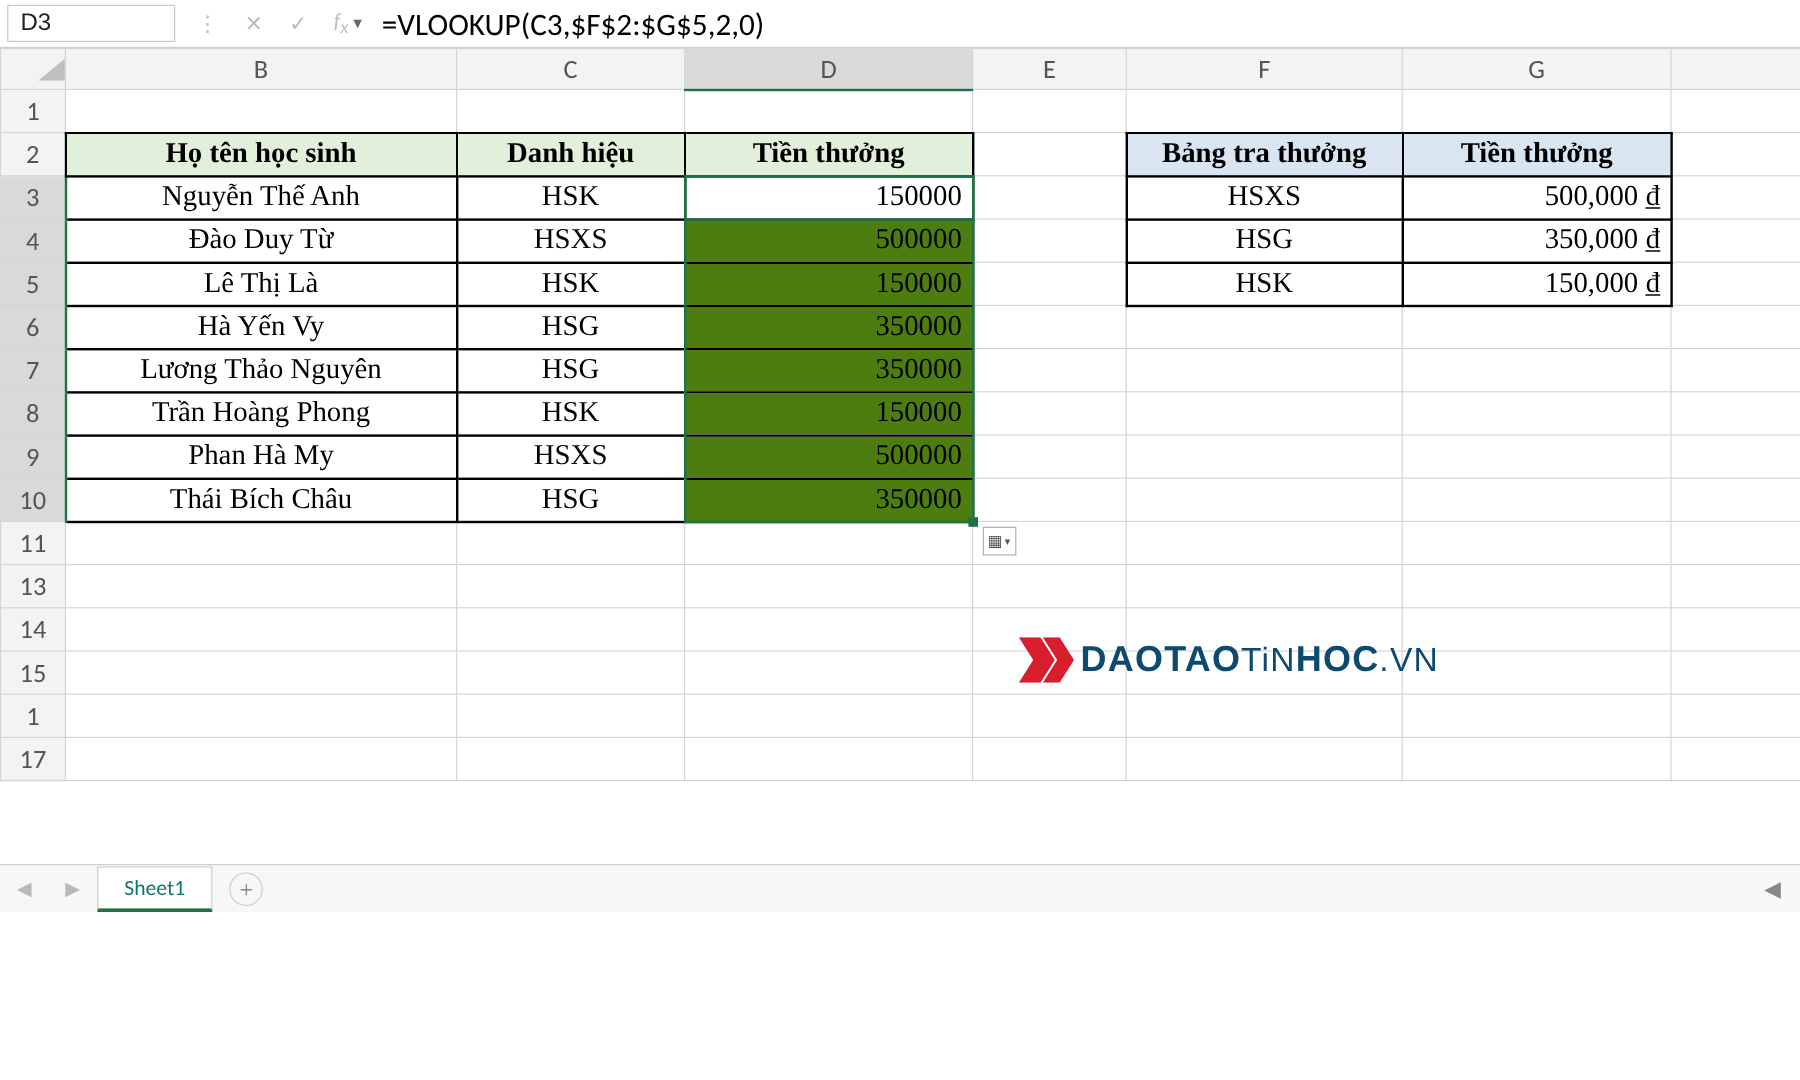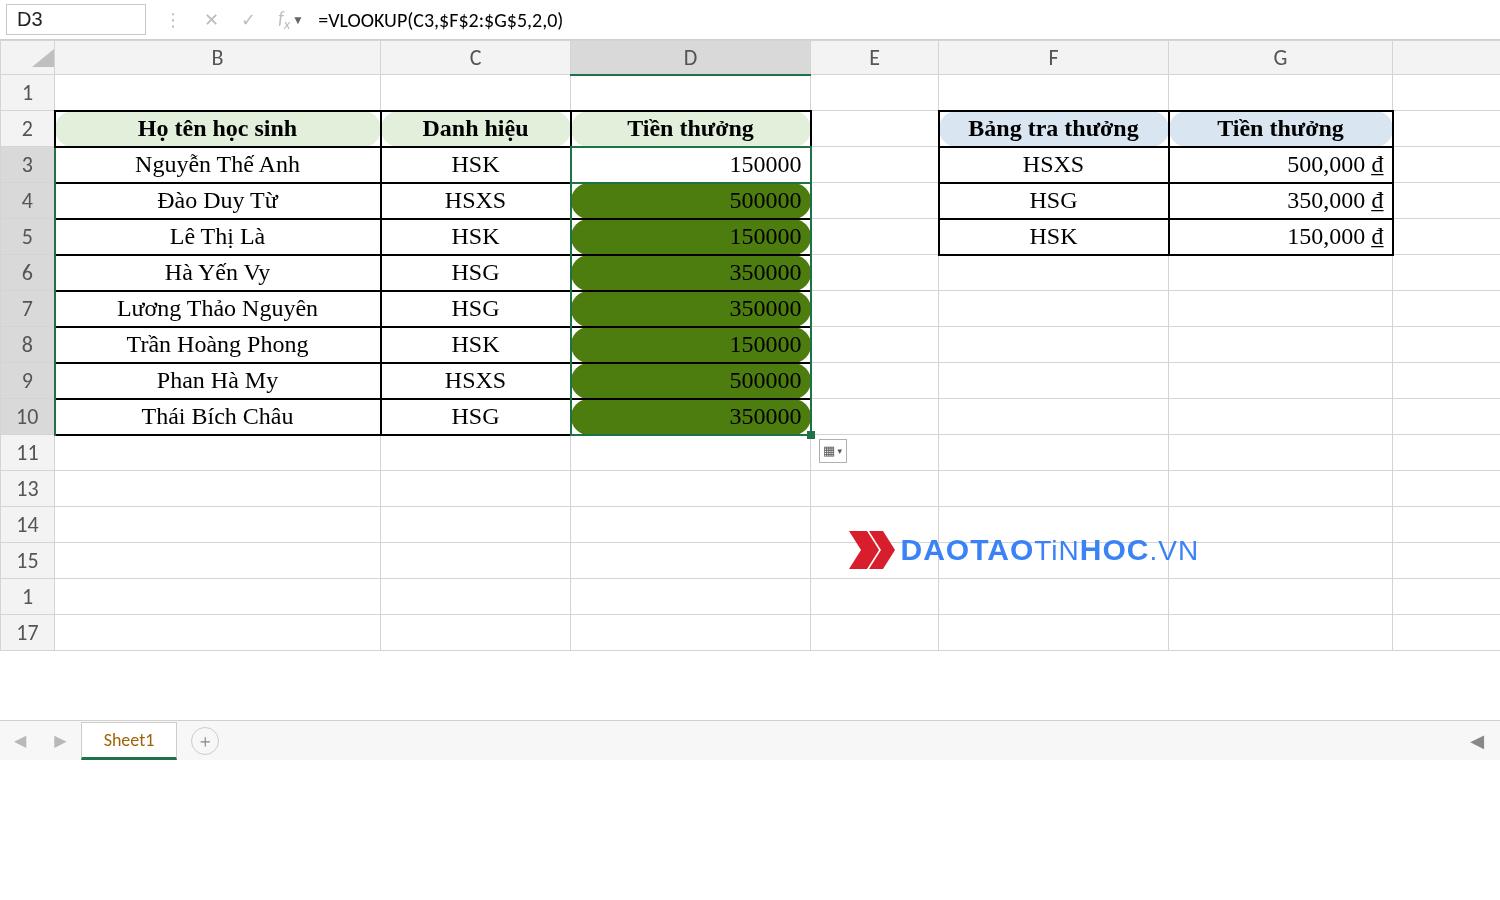--- a/index.html
+++ b/index.html
@@ -7,21 +7,21 @@
   .app { width:1500px; height:760px; position:relative; overflow:hidden; background:#fff;}
 
   
   .fbar { display:flex; align-items:stretch; height:40px; border-bottom:1px solid #d0d0d0; font-family: Calibri, 'Segoe UI', Arial, sans-serif; font-size:20px; color:#444;}
   .namebox-wrap { width:140px; display:flex; align-items:center; border:1px solid #c8c8c8; margin:4px 0 4px 6px; background:#fff;}
   .namebox { flex:1; padding:0 10px; font-size:20px; color:#222; border:none; outline:none; background:transparent; }
   .name-dd { width:18px; text-align:center; color:#666; font-size:12px; }
   .mid-icons { display:flex; align-items:center; gap:22px; padding:0 18px;}
   .mid-icons span { color:#bdbdbd; font-size:18px; }
   .fx { font-style:italic; color:#555; font-size:18px;}
-  .formula-input { flex:1; display:flex; align-items:center; padding:0 8px; font-size:20px; color:#222;}
+  .formula-input { flex:1; display:flex; align-items:center; padding:0 8px; font-size:26px; color:#222;}
   .formula-input input { border:none; outline:none; width:100%; font: inherit;}
 
   
   .grid-wrap { position:relative; }
   table.grid { border-collapse:collapse; table-layout:fixed; width:100%; }
   table.grid th, table.grid td { border:1px solid #d4d4d4; padding:0; }
 
   
   .colhdr th { background:#f3f3f3; font-weight:normal; color:#555; font-family: Calibri, Arial, sans-serif; font-size:22px; height:34px; text-align:center; }
   .colhdr th.sel { background:#d9d9d9; border-bottom:2px solid #1f7246;}
@@ -33,42 +33,42 @@
   td.cell { height:36px; font-size:24px; position:relative;}
   td.cell .inner { padding:2px 8px; height:100%; display:flex; align-items:center; }
   td.cell .c { justify-content:center; }
   td.cell .r { justify-content:flex-end; }
   td.cell .l { justify-content:flex-start; }
 
   
   .bt { border-top:2px solid #000 !important; }
   .bb { border-bottom:2px solid #000 !important; }
   .bl { border-left:2px solid #000 !important; }
-  .br { border-right:2px solid #000 !important;border-radius:18px; }
+  .br { border-right:2px solid #000 !important; }
 
   .hdr-green { background:#e2efda; font-weight:bold;}
   .hdr-blue  { background:#d9e6f2; font-weight:bold;}
   .fill-grey { background:#4d7c0f; }
 
   
   .sel-outline { position:absolute; border:2px solid #1f7246; pointer-events:none;}
   .sel-active  { position:absolute; border:2px solid #1f7246; background:transparent; pointer-events:none;}
   .sel-handle  { position:absolute; width:8px; height:8px; background:#1f7246; pointer-events:auto;}
 
   .paste-icon { position:absolute; width:28px; height:24px; border:1px solid #b0b0b0; background:#fff; font-size:13px; display:flex; align-items:center; justify-content:center; color:#555; gap:2px;}
 
   
-  .wm { position:absolute; font-family: Arial, sans-serif; font-weight:900; font-size:30px; color:#3b82f6; letter-spacing:1px; display:flex; align-items:center; gap:6px;}
+  .wm { position:absolute; font-family: Arial, sans-serif; font-weight:900; font-size:30px; color:#0c4a6e; letter-spacing:1px; display:flex; align-items:center; gap:6px;}
   .wm .thin { font-weight:400; font-size:28px;}
   .wm svg { display:block;}
 
   
   .tabs { position:absolute; bottom:0; left:0; right:0; height:40px; border-top:1px solid #d0d0d0; display:flex; align-items:center; font-family: Calibri, Arial, sans-serif; font-size:18px; color:#444; background:#f7f7f7;}
   .tabs .nav { padding:0 14px; color:#b8b8b8; font-size:16px;}
-  .tab { padding:6px 22px; background:#fff; border:1px solid #ccc; border-bottom:3px solid #1f7246; color:#a16207; font-weight:500;}
+  .tab { padding:6px 22px; background:#fff; border:1px solid #ccc; border-bottom:3px solid #1f7246; color:#0f766e; font-weight:500;}
   .addtab { width:28px; height:28px; margin-left:14px; border:1px solid #ccc; border-radius:50%; display:flex; align-items:center; justify-content:center; color:#888;}
   .tabs .scroll-end { margin-left:auto; padding:0 16px; color:#888;}
 
   .corner { background:#f3f3f3;}
   .corner-tri { width:0;height:0;border-style:solid;border-width:0 0 18px 22px;border-color:transparent transparent #bfbfbf transparent; margin-left:auto;}
 </style>
 </head>
 <body>
 
 <div class="app">

